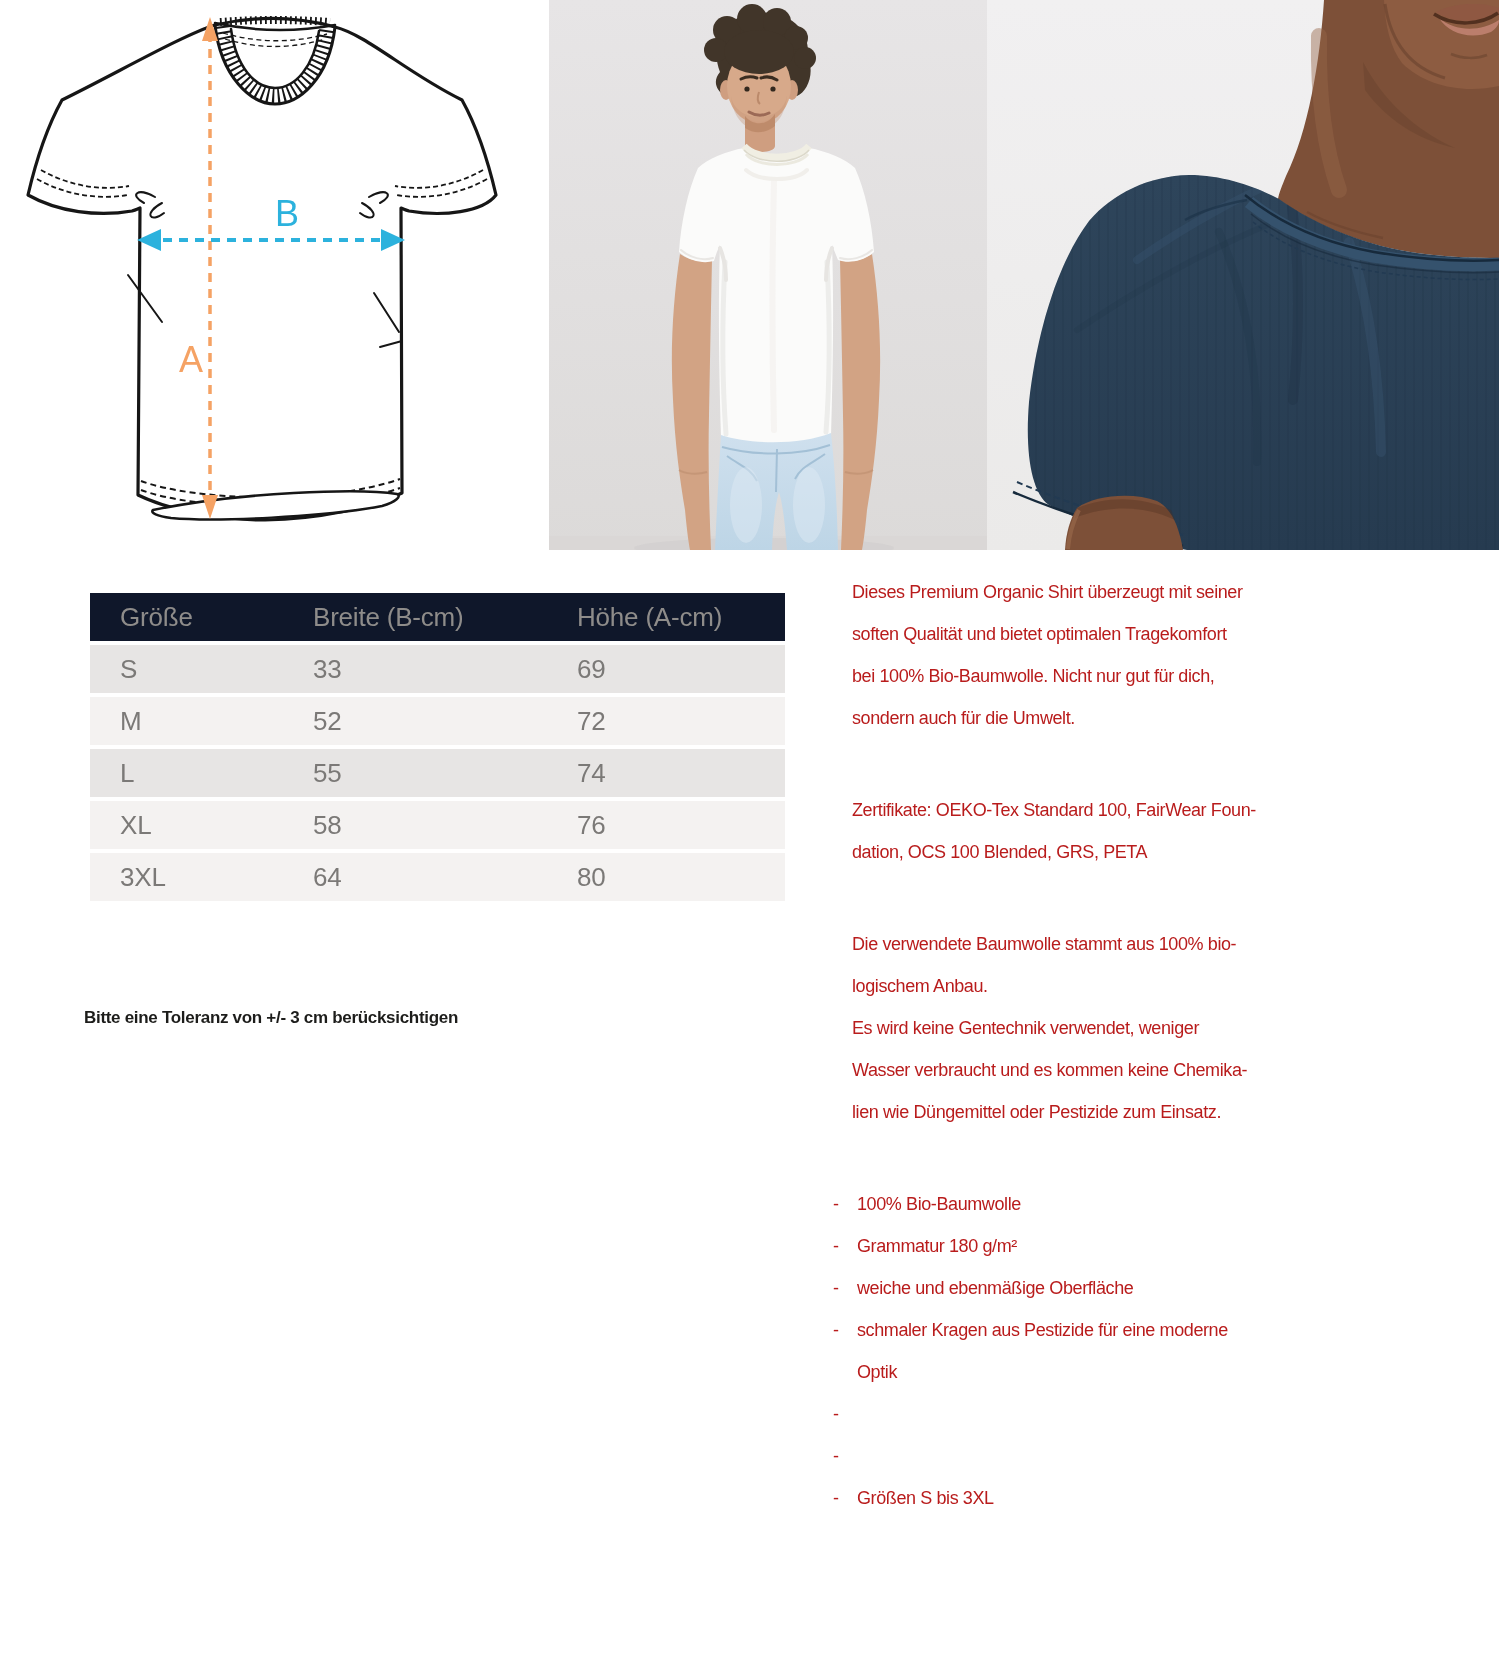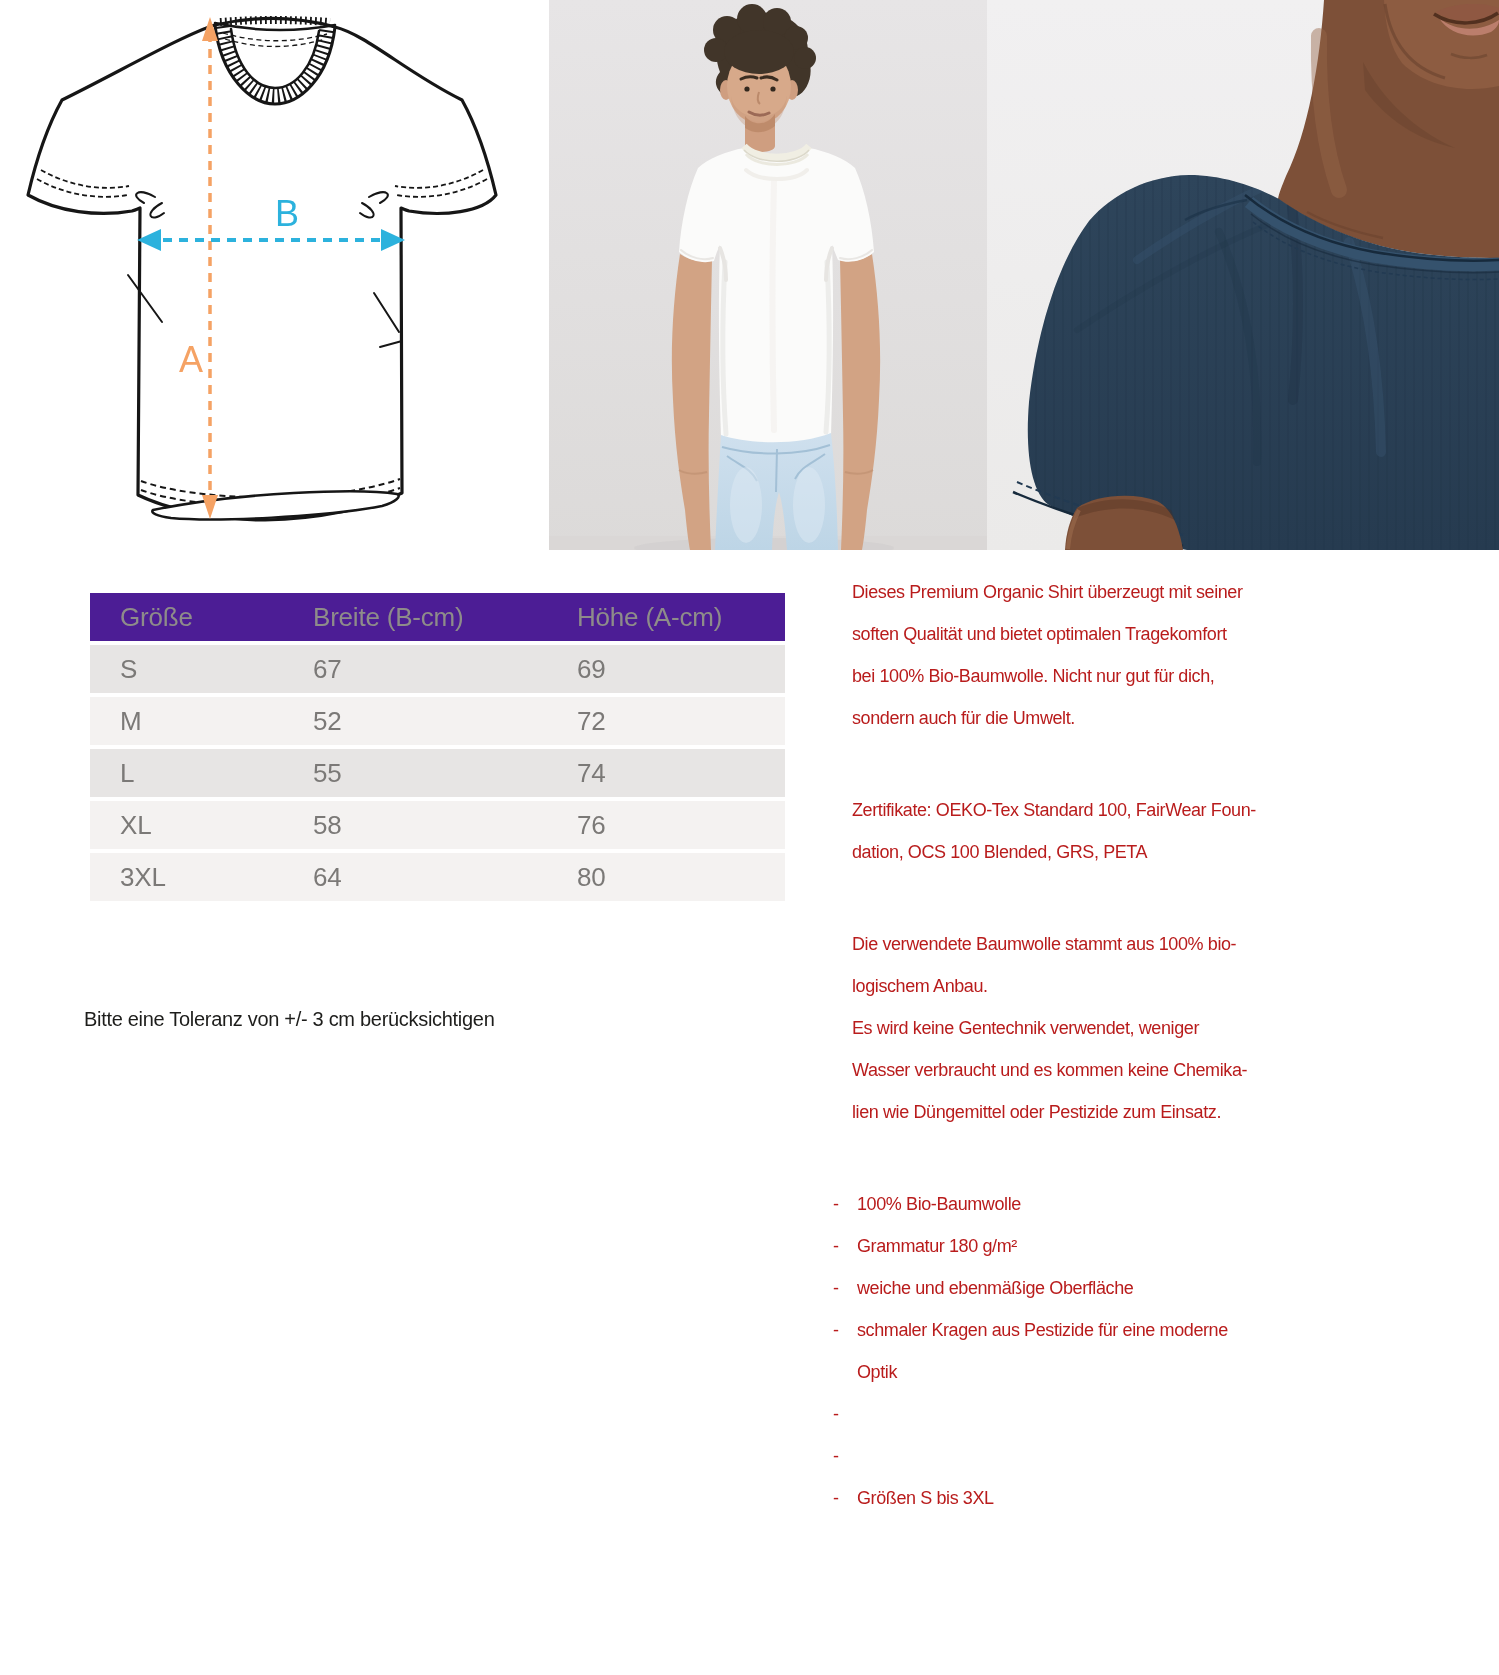--- a/index.html
+++ b/index.html
@@ -15,28 +15,28 @@
   .diagram-panel svg,.photo-model svg,.photo-detail svg{display:block;width:100%;height:100%;}
   
   .size-table{left:90px;top:593px;width:695px;border-collapse:collapse;table-layout:fixed;}
   .size-table col.c1{width:193px;}
   .size-table col.c2{width:264px;}
   .size-table col.c3{width:238px;}
   .size-table th,.size-table td{
     height:48px;padding:0 0 0 30px;text-align:left;vertical-align:middle;
     font-size:26px;font-weight:400;letter-spacing:-0.2px;
   }
-  .size-table thead tr{background:#4c1d95;}
+  .size-table thead tr{background:#0f172a;}
   .size-table thead th{color:#8e8c8a;}
   .size-table tbody tr{border-top:4px solid #ffffff;}
   .size-table tbody td{color:#7b7977;}
   .size-table tbody tr.dark{background:#e7e5e4;}
   .size-table tbody tr.light{background:#f4f2f1;}
   
-  .tolerance-note{left:84px;top:1008px;font-size:20px;letter-spacing:-0.3px;color:#1d1d1b;}
+  .tolerance-note{left:84px;top:1008px;font-size:17px;letter-spacing:-0.3px;color:#1d1d1b;font-weight:bold;}
   
   .description{left:833px;top:571px;width:655px;font-size:18px;line-height:42px;letter-spacing:-0.4px;color:#b91c1c;}
   .description p{margin:0 0 50px 0;padding-left:19px;white-space:pre-line;}
   .feature-list{list-style:none;margin:0;padding:0;}
   .feature-list li{display:flex;align-items:flex-start;}
   .feature-list .dash{width:24px;flex:0 0 24px;}
   .feature-list .b-text{white-space:pre-line;}
 </style>
 </head>
 <body>
@@ -251,21 +251,21 @@
   <thead>
     <tr>
       <th>Größe</th>
       <th>Breite (B-cm)</th>
       <th>Höhe (A-cm)</th>
     </tr>
   </thead>
   <tbody>
     <tr class="dark">
       <td>S</td>
-      <td>67</td>
+      <td>33</td>
       <td>69</td>
     </tr>
     <tr class="light">
       <td>M</td>
       <td>52</td>
       <td>72</td>
     </tr>
     <tr class="dark">
       <td>L</td>
       <td>55</td>

